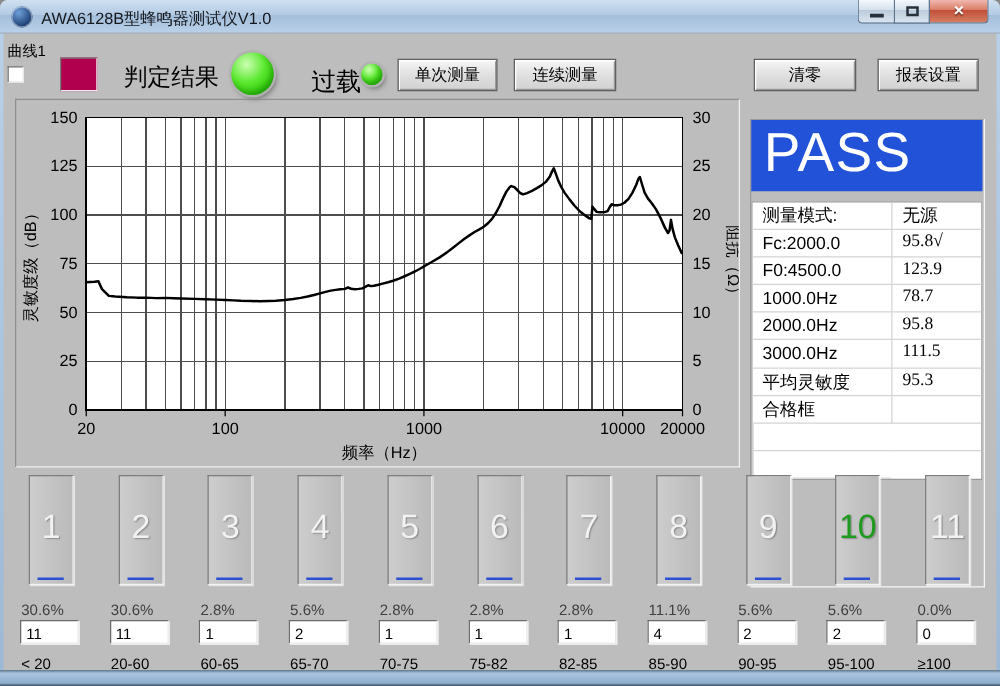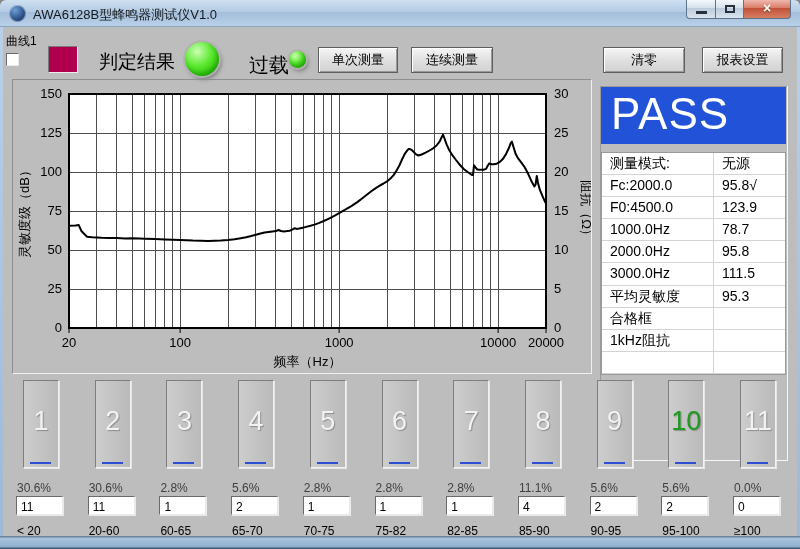--- a/index.html
+++ b/index.html
@@ -44,28 +44,28 @@
     box-shadow:0 0 0 2px #b2b2b2, 2px 3px 4px rgba(80,80,80,.65), inset -2px -3px 4px rgba(0,100,0,.35); }
   .tb-btn { position:absolute; top:47px; height:26px; font-size:13px; color:#000; text-align:center;
     background:linear-gradient(#f6f6f6,#dedede 55%,#d2d2d2); border:1px solid #5f5f5f;
     box-shadow:inset 1px 1px 0 #ffffff, inset -1px -1px 0 #999999; line-height:24px; cursor:default; }
 
   
   .chart-panel { position:absolute; left:12px; top:79px; width:580px; height:295px;
     border:1px solid; border-color:#8f8f8f #f0f0f0 #f0f0f0 #8f8f8f; }
 
   
-  .result-panel { position:absolute; left:600px; top:86px; width:188px; height:375px;
+  .result-panel { position:absolute; left:600px; top:95px; width:188px; height:375px;
     box-shadow:inset -1px -1px 0 #f6f6f6, inset 1px 1px 0 #9a9a9a; }
   .pass-box { position:absolute; left:1px; top:1px; width:185px; height:57px; color:#fff;
     font-size:44px; line-height:54px; padding-left:10px; letter-spacing:1px; }
   .result-table { position:absolute; left:1px; top:66px; width:185px; height:223px; background:#fff;
     border:1px solid #9a9a9a; display:grid; grid-template-columns:111px 72px; grid-auto-rows:22.1px; }
   .result-table .cell { border-bottom:1px solid #d4d4d4; font-size:14px; color:#000; padding:2px 0 0 8px; overflow:hidden; white-space:nowrap; }
-  .result-table .cell.val { border-left:1px solid #d4d4d4; }
+  .result-table .cell.val { border-left:1px solid #d4d4d4;font-family:Liberation Serif, serif; }
 
   
   .bins { position:absolute; left:0; top:0; }
   .bin-col { position:absolute; top:378px; width:72px; height:160px; }
   .bin-track { position:absolute; left:18px; top:2px; width:36px; height:88px;
     background:linear-gradient(to right,#cdcdcd,#bababa);
     border:1px solid; border-color:#7e7e7e #f2f2f2 #f2f2f2 #7e7e7e;
     box-shadow:1px 1px 0 rgba(255,255,255,.6); }
   .bin-num { position:absolute; width:100%; top:50%; transform:translateY(-58%); text-align:center;
     font-size:27px; color:#f2f2f2; text-shadow:1px 1px 1px rgba(90,90,90,.5); }
@@ -195,21 +195,20 @@
         <div class="cell">1000.0Hz</div>
         <div class="cell val">78.7</div>
         <div class="cell">2000.0Hz</div>
         <div class="cell val">95.8</div>
         <div class="cell">3000.0Hz</div>
         <div class="cell val">111.5</div>
         <div class="cell">平均灵敏度</div>
         <div class="cell val">95.3</div>
         <div class="cell">合格框</div>
         <div class="cell val"></div>
-        <div class="cell">1kHz阻抗</div>
         <div class="cell val"></div>
         <div class="cell"></div>
         <div class="cell val"></div>
       </div>
   </div>
 
   <div class="bins" id="bins">
     <div class="bin-col" style="left: 5px;">
       <div class="bin-track">
         <div class="bin-num" style="color: rgb(242, 242, 242);">1</div>

